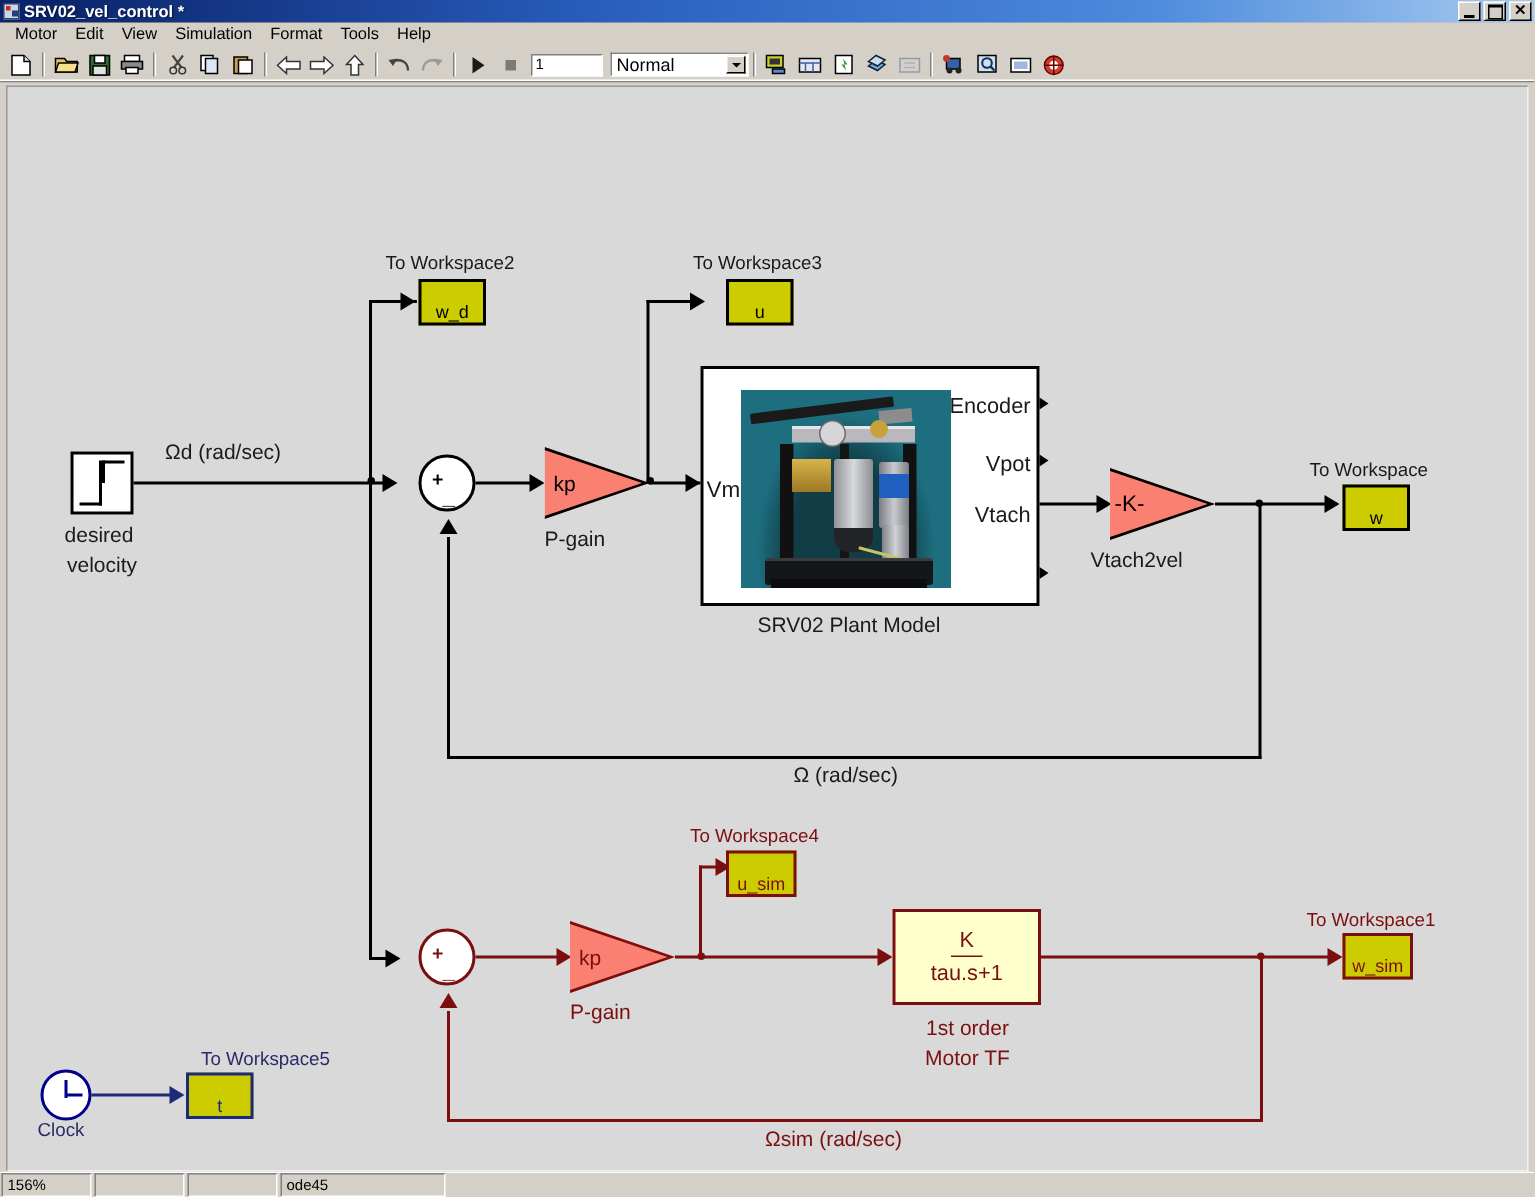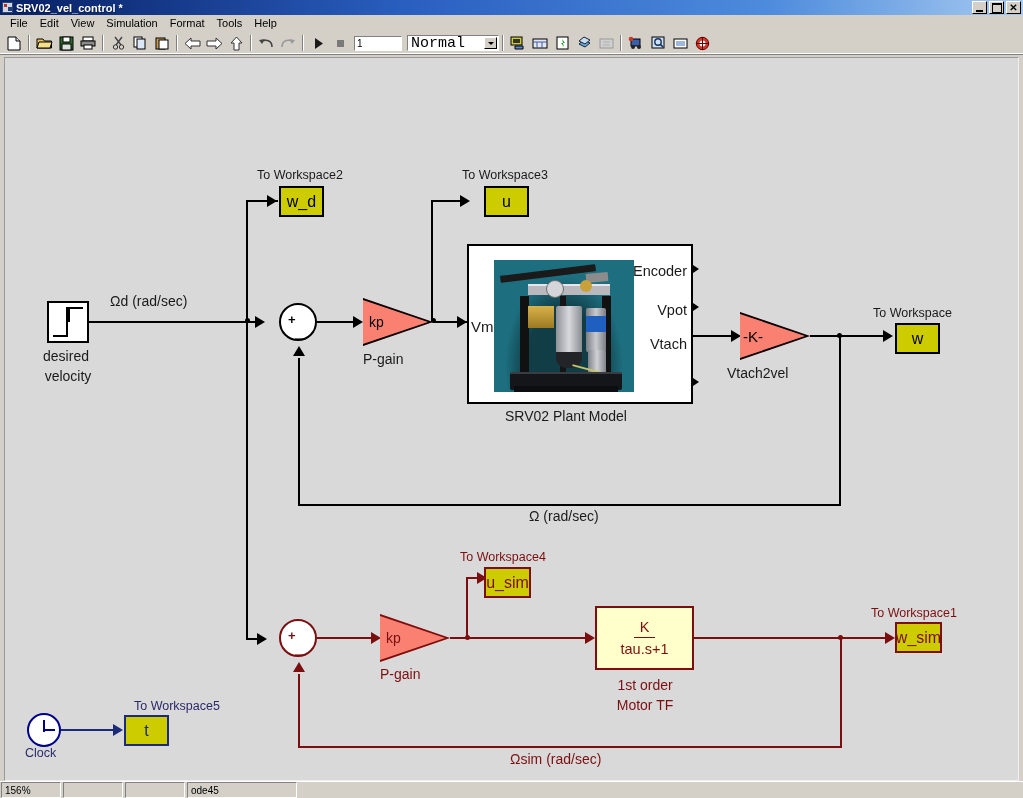--- a/index.html
+++ b/index.html
@@ -59,22 +59,22 @@
   }
   .tb-sep{width:1px;height:16px;background:#808080;border-right:1px solid #fff;margin:0 3px;flex:0 0 auto;}
   .tb-field{
     width:48px;height:15px;background:#fff;border:1px solid;
     border-color:#808080 #ffffff #ffffff #808080;
     font-size:10px;padding:0 2px;box-sizing:border-box;line-height:14px;color:#000;margin-left:3px;
   }
   .tb-select{
     width:92px;height:16px;background:#fff;border:1px solid;
     border-color:#808080 #ffffff #ffffff #808080;
-    font-size:15px;box-sizing:border-box;display:flex;align-items:center;
-    padding-left:3px;color:#000;margin-left:5px;position:relative;font-family:Liberation Mono, monospace;
+    font-size:12px;box-sizing:border-box;display:flex;align-items:center;
+    padding-left:3px;color:#000;margin-left:5px;position:relative;
   }
   .tb-select .arrow{
     position:absolute;right:1px;top:1px;width:13px;height:12px;background:#d4d0c8;
     border:1px solid;border-color:#ffffff #000000 #000000 #ffffff;
     display:flex;align-items:center;justify-content:center;box-sizing:border-box;
   }
   .tb-select .arrow:after{
     content:"";border-left:3px solid transparent;border-right:3px solid transparent;
     border-top:3px solid #000;
   }
@@ -89,22 +89,22 @@
   .canvas-inner{position:absolute;inset:0;}
 
   
   .lbl{position:absolute;font-size:14px;color:#1a1a1a;white-space:nowrap;line-height:1.15;}
   .lbl.red{color:#7b0f10;}
   .lbl.sm{font-size:12.5px;}
   .lbl.c{text-align:center;}
 
   .tows{
     position:absolute;background:#cccc00;border:2px solid #000;
-    display:flex;align-items:center;justify-content:center;
-    font-size:16px;color:#000;box-sizing:border-box;
+    display:flex;align-items:flex-end;justify-content:center;
+    font-size:12px;color:#000;box-sizing:border-box;
   }
   .tows.red-b{border-color:#7b0f10;color:#7b0f10;}
 
   .sum{
     position:absolute;width:38px;height:38px;border-radius:50%;
     background:#fff;border:2px solid #000;box-sizing:border-box;
   }
   .sum.red-b{border-color:#7b0f10;}
   .sum .sgn{position:absolute;font-size:13px;font-weight:bold;color:#000;line-height:1;}
   .sum.red-b .sgn{color:#7b0f10;}
@@ -212,21 +212,21 @@
       <div class="win-btn wb-max">
           <span></span>
         </div>
       <div class="win-btn wb-close">
           <span>✕</span>
         </div>
     </div>
   </div>
 
   <div class="menubar">
-    <div class="menu-item">File</div>
+    <div class="menu-item">Motor</div>
     <div class="menu-item">Edit</div>
     <div class="menu-item">View</div>
     <div class="menu-item">Simulation</div>
     <div class="menu-item">Format</div>
     <div class="menu-item">Tools</div>
     <div class="menu-item">Help</div>
   </div>
 
   <div class="toolbar">
     <div class="tb-btn">

